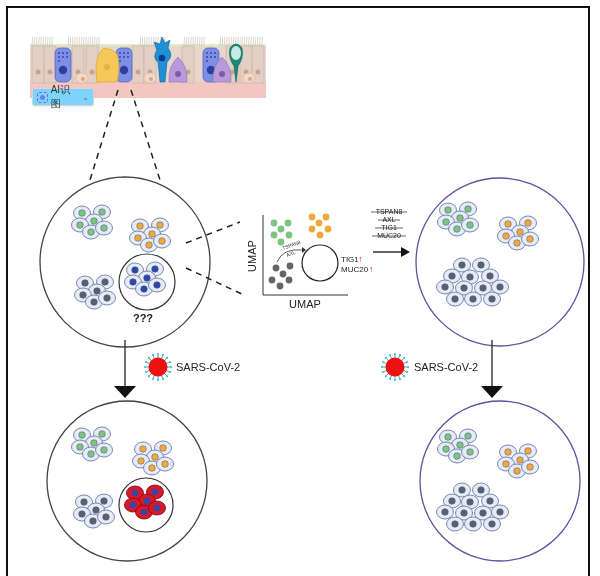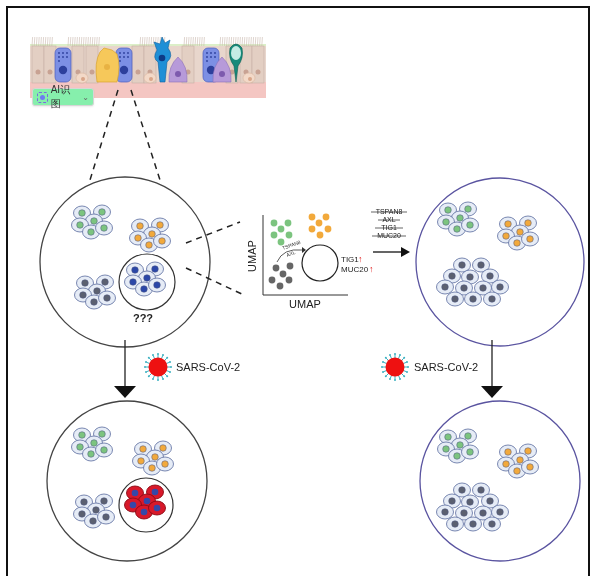--- a/index.html
+++ b/index.html
@@ -1,21 +1,21 @@
 <!DOCTYPE html>
 <html><head>
 <meta charset="utf-8">
 <style>
   html, body { margin:0; padding:0; background:#ffffff; }
   body { width:600px; height:576px; position:relative; overflow:hidden; font-family:"Liberation Sans", sans-serif; }
   #frame { position:absolute; left:6px; top:6px; width:584px; height:580px; border:2px solid #111; box-sizing:border-box; }
   #canvas { position:absolute; left:0; top:0; }
   .ai-btn {
     position:absolute; left:32px; top:88px; width:62px; height:18px;
-    background:#86efac; border:1px solid #d6d6d6; border-radius:3px;
+    background:#7dd3fc; border:1px solid #d6d6d6; border-radius:3px;
     box-shadow:0 1px 2px rgba(0,0,0,0.08);
     display:flex; align-items:center; gap:3px; padding:0 4px; box-sizing:border-box;
     font-size:10px; color:#333; cursor:pointer;
   }
   .ai-btn .ai-icon { width:11px; height:11px; position:relative; display:inline-block; }
   .ai-btn .ai-icon::before {
     content:""; position:absolute; inset:0; border:1.4px dashed #7a6be0; border-radius:2px;
   }
   .ai-btn .ai-icon::after {
     content:""; position:absolute; left:3px; top:3px; width:5px; height:5px; border-radius:50%; background:#6e7cf0;

